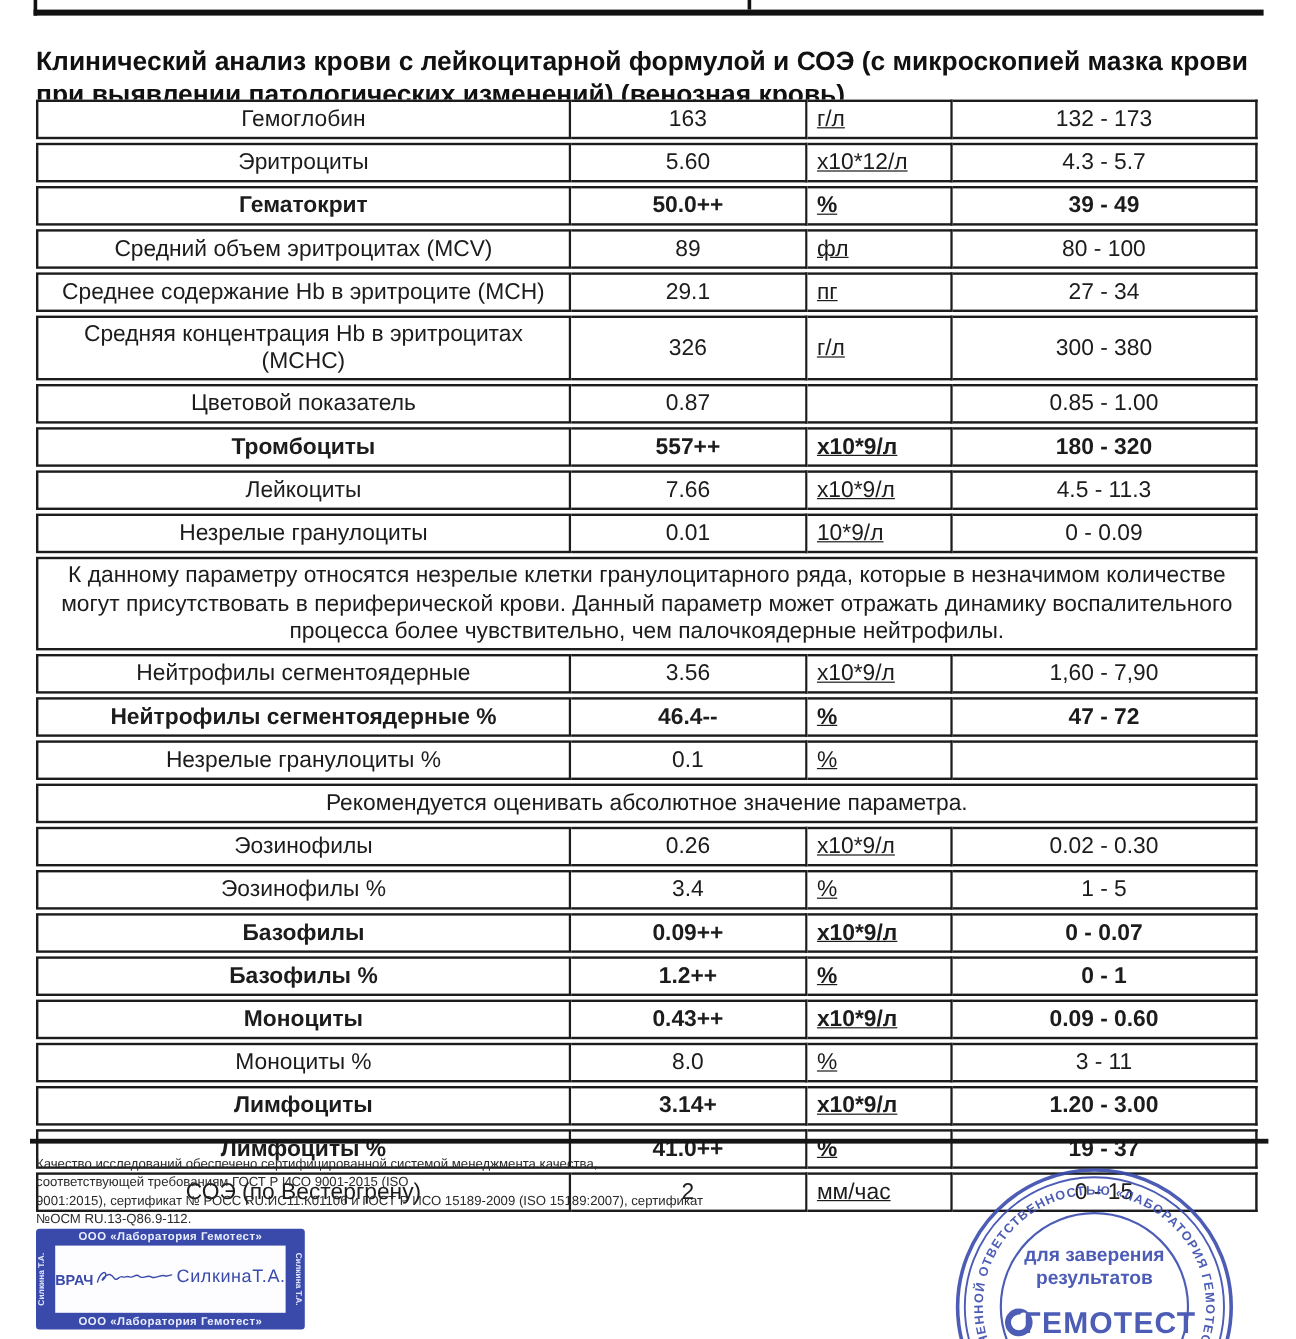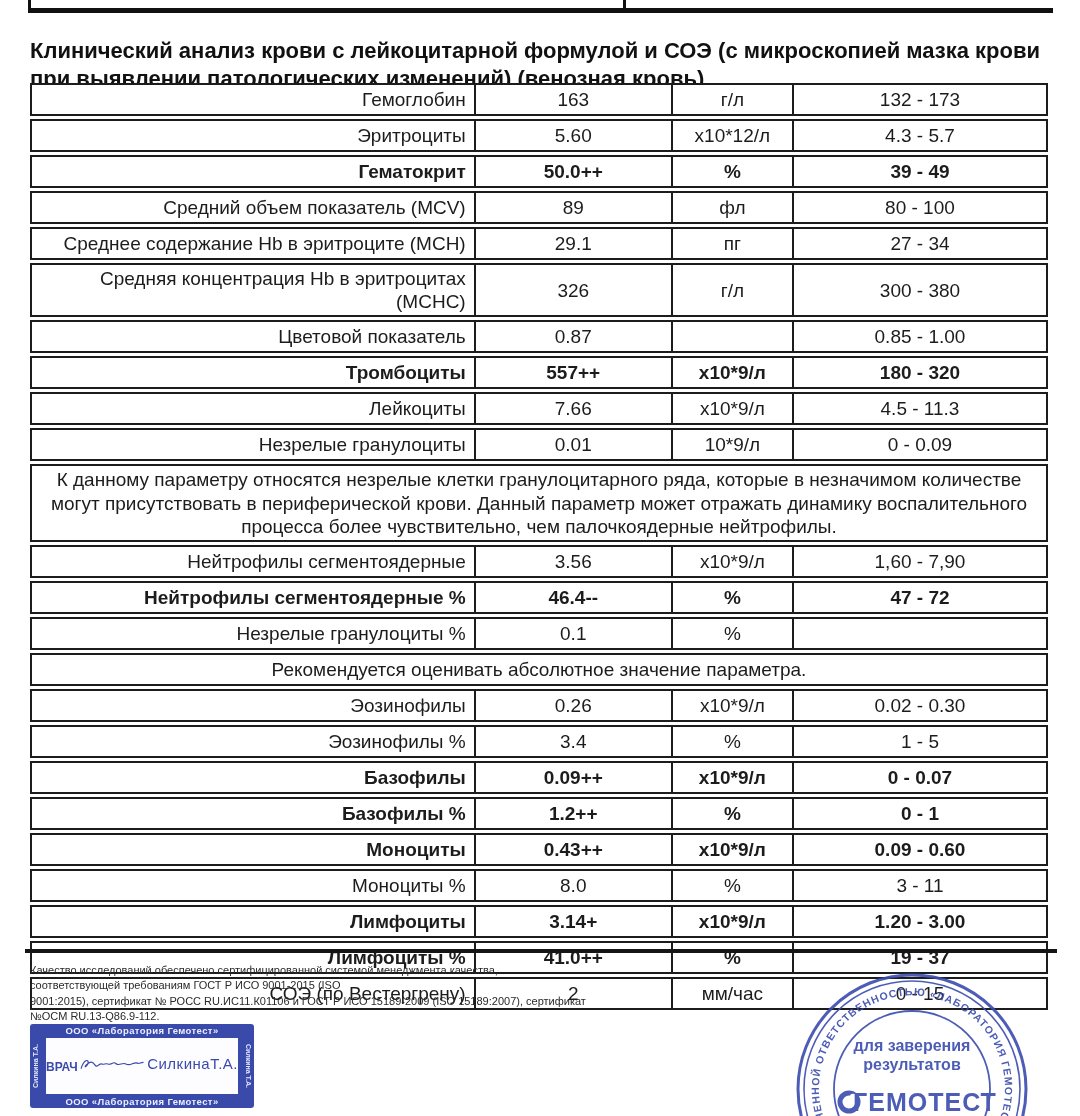--- a/index.html
+++ b/index.html
@@ -35,23 +35,23 @@
   }
   table.results td{
     border-top:2px solid var(--ink);
     border-bottom:2px solid var(--ink);
     border-right:2px solid var(--ink);
     padding:2px 8px;font-size:19px;line-height:1.22;height:25px;
     vertical-align:middle;background:#fff;
     overflow:hidden;
   }
   table.results td:first-child{border-left:2px solid var(--ink);}
-  .col-name{width:45%;text-align:right;}
+  .col-name{width:45%;text-align:center;}
   .col-value{width:19%;text-align:center;margin-left:28px;}
-  .col-unit{width:11%;text-align:center;}
+  .col-unit{width:11%;text-align:left;text-decoration:underline;}
   .col-range{width:25%;text-align:center;}
   td.bold{font-weight:bold;}
   td.indent{padding-left:16px;}
   td.note{font-size:19px;line-height:1.32;padding:3px 10px;text-align:center;}
 
   .footer-rule{
     position:absolute;left:25px;top:949px;width:1032px;height:4px;background:#151515;
   }
   .footer-note{
     position:absolute;left:30px;top:963px;width:560px;
@@ -111,21 +111,21 @@
           <td class="col-unit">х10*12/л</td>
           <td class="col-range">4.3 - 5.7</td>
         </tr>
         <tr>
           <td class="col-name bold">Гематокрит</td>
           <td class="col-value bold">50.0++</td>
           <td class="col-unit bold">%</td>
           <td class="col-range bold">39 - 49</td>
         </tr>
         <tr>
-          <td class="col-name">Средний объем показатель (MCV)</td>
+          <td class="col-name">Средний объем эритроцитах (MCV)</td>
           <td class="col-value">89</td>
           <td class="col-unit">фл</td>
           <td class="col-range">80 - 100</td>
         </tr>
         <tr>
           <td class="col-name">Среднее содержание Hb в эритроците (MCH)</td>
           <td class="col-value">29.1</td>
           <td class="col-unit">пг</td>
           <td class="col-range">27 - 34</td>
         </tr>

